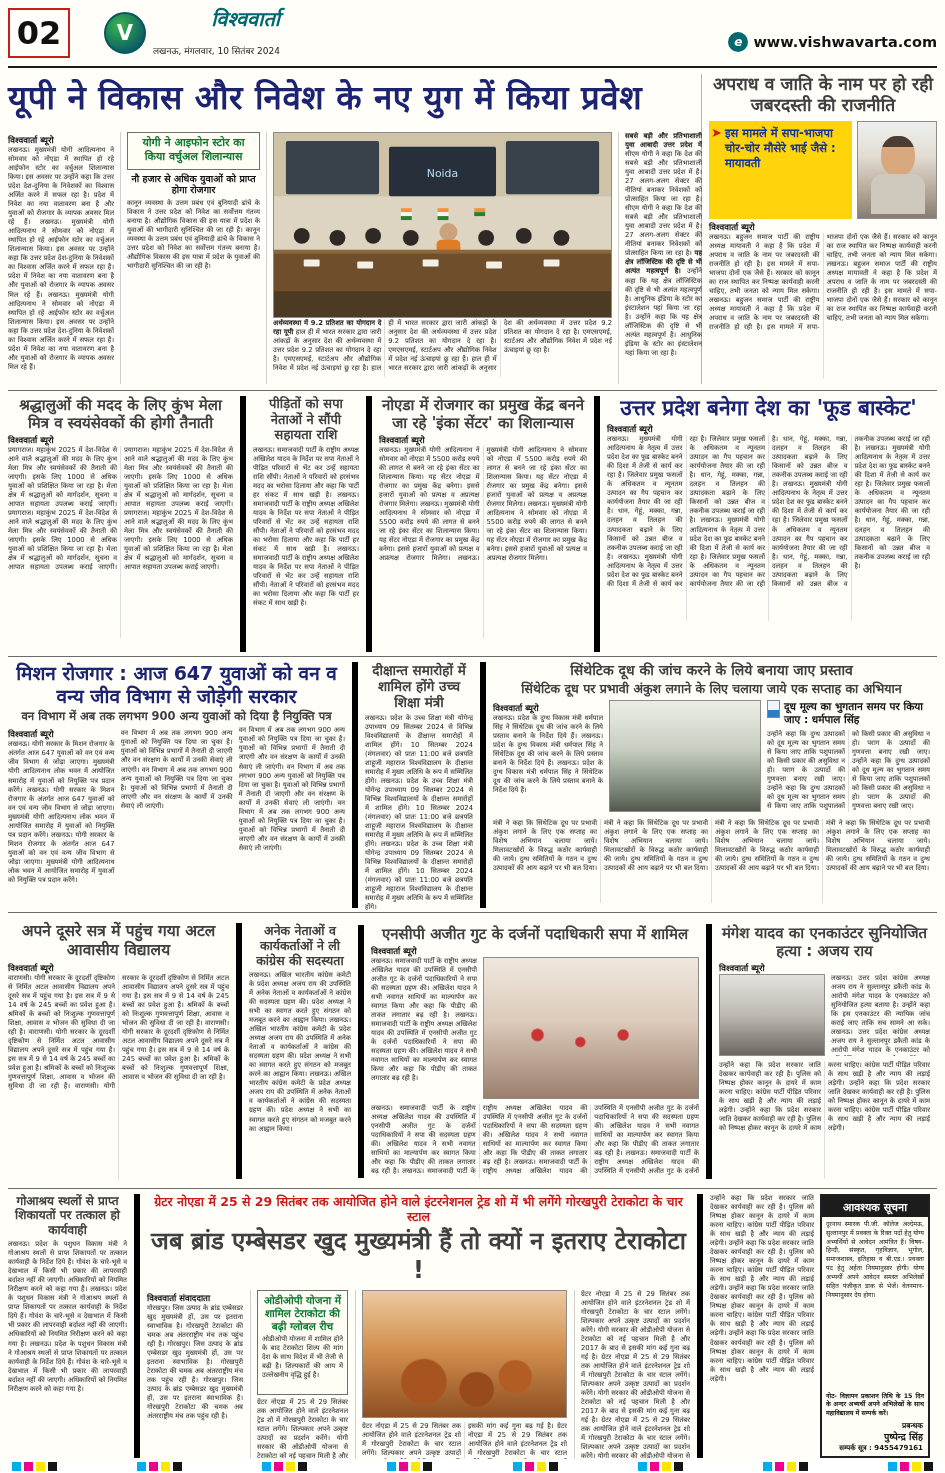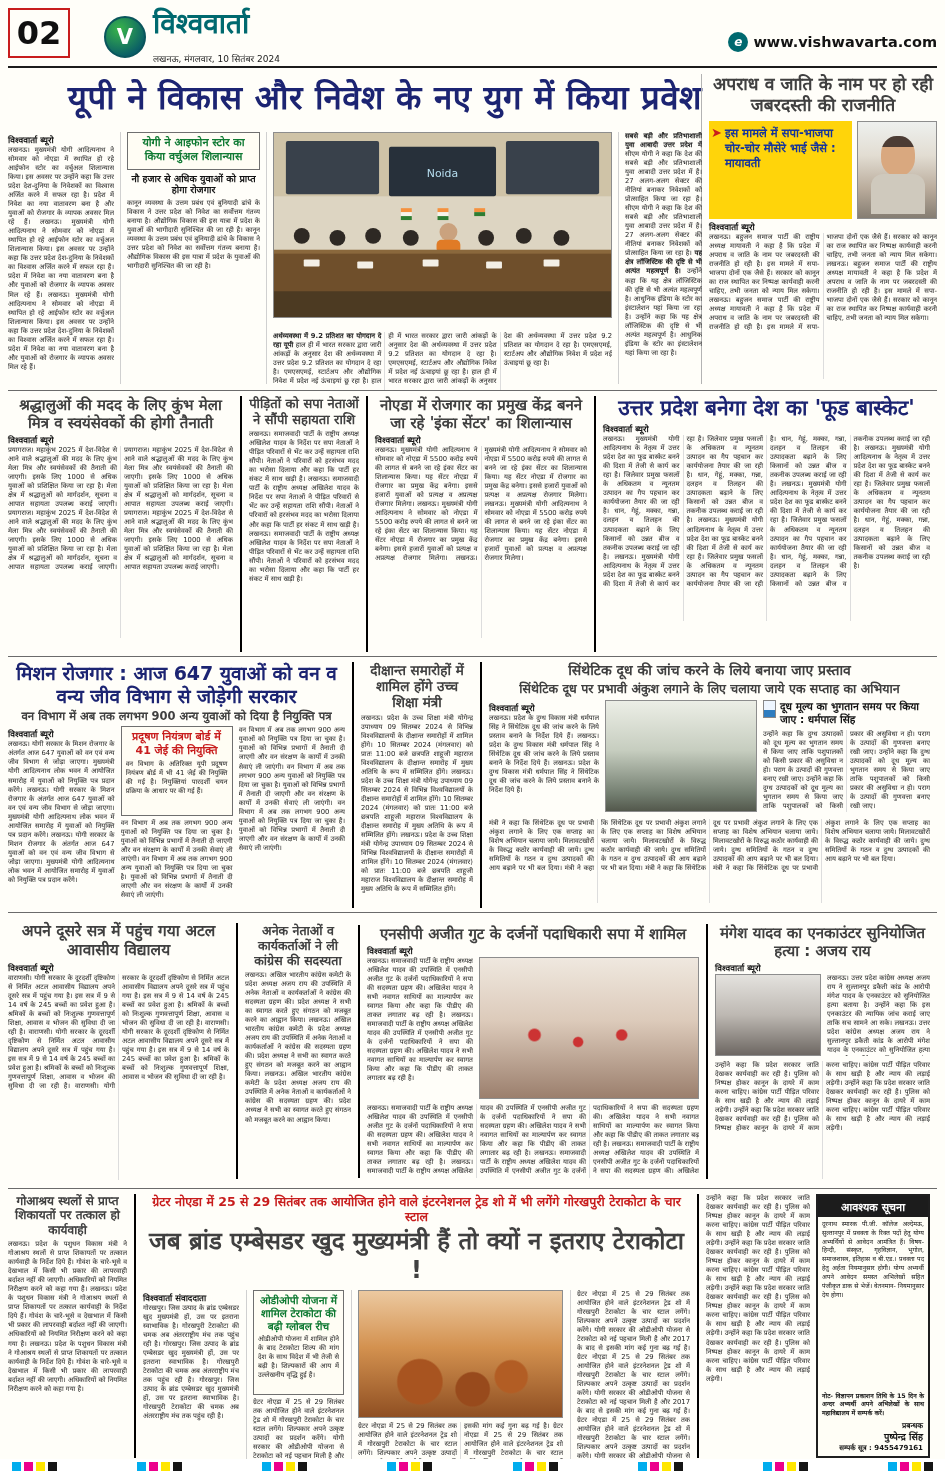--- a/index.html
+++ b/index.html
@@ -8,21 +8,21 @@
         font-family:"DejaVu Sans","Liberation Sans",sans-serif;color:#141414;overflow:hidden;}
 
   
   .masthead{position:absolute;left:8px;top:6px;width:929px;height:62px;border-bottom:2px solid #1c1c1c;}
   .pageno{position:absolute;left:0;top:2px;width:62px;height:50px;border:2px solid var(--red);
           display:flex;align-items:center;justify-content:center;font-size:32px;font-weight:bold;color:#101010;}
   .brand{position:absolute;left:96px;top:3px;display:flex;gap:7px;align-items:center;}
   .logo-circle{width:42px;height:42px;border-radius:50%;color:#fff;font-weight:bold;font-size:21px;
           display:flex;align-items:center;justify-content:center;border:2px solid #0a555c;
           background:radial-gradient(circle at 35% 30%,#39b54a,#0a5e66 75%);}
-  .paper-name{font-size:28px;font-weight:bold;color:var(--teal);line-height:1.05;}
+  .paper-name{font-size:20px;font-weight:bold;font-style:italic;color:var(--teal);line-height:1.05;text-align:right;}
   .edition{font-size:9px;color:#222;margin-top:14px;}
   .section-title{position:absolute;left:288px;top:5px;width:356px;text-align:center;font-size:27px;font-weight:bold;
           padding-bottom:9px;border-bottom:2px solid #2a2a2a;}
   .site{position:absolute;right:0;top:26px;display:flex;align-items:center;gap:5px;font-size:14.5px;font-weight:bold;}
   .site-mark{width:20px;height:20px;border-radius:50%;background:var(--teal);color:#fff;display:flex;
           align-items:center;justify-content:center;font-size:12px;font-style:italic;}
 
   
   .hl{font-weight:bold;text-align:center;line-height:1.2;color:#404040;}
   .navy{color:var(--navy);}
@@ -30,45 +30,45 @@
   .bt{font-size:6.8px;line-height:1.33;text-align:justify;color:#232323;overflow:hidden;}
   .c2{column-count:2;column-gap:7px;column-rule:1px solid #ddd;}
   .c3{column-count:3;column-gap:7px;column-rule:1px solid #ddd;}
   .c4{column-count:4;column-gap:7px;column-rule:1px solid #ddd;}
   .inset{border:1.2px solid #6f6f6f;padding:3px 4px;background:#fffdf4;}
   .inset-head{font-weight:bold;text-align:center;line-height:1.25;margin-bottom:2px;}
   .green{color:var(--green);} .redtx{color:var(--red);}
 
   
   .lead-hl{position:absolute;left:8px;top:74px;width:694px;font-size:33px;font-weight:bold;
-           color:var(--navy);text-align:right;letter-spacing:.5px;}
+           color:var(--navy);text-align:left;letter-spacing:.5px;}
   .lead-wrap{position:absolute;left:8px;top:132px;width:694px;height:252px;display:flex;gap:6px;}
   .lead-wrap>div+div{border-left:1px solid #d0d0d0;padding-left:6px;}
   .lc1{width:106px;}.lc2{width:140px;}.lc3{width:346px;}.lc4{flex:1;}
   .lead-photo{width:100%;height:186px;border:1px solid #8d8d8d;display:block;}
-  .lead-strip{margin-top:14px;height:58px;}
+  .lead-strip{margin-top:1px;height:58px;}
   .subh{font-weight:bold;text-align:center;font-size:9.5px;line-height:1.25;margin:3px 0;}
 
   
   .art-maya{position:absolute;left:701px;top:74px;width:236px;height:310px;border-left:1px solid #b3b3b3;padding-left:7px;}
   .maya-hl{font-size:17.5px;}
   .maya-row{display:flex;gap:5px;margin-top:5px;}
   .maya-sub{flex:1;background:var(--yellow);color:var(--blue);font-weight:bold;font-size:11.5px;line-height:1.3;
             padding:5px 3px 5px 2px;display:flex;gap:3px;align-items:flex-start;}
   .pointer-icon{color:var(--red);font-size:13px;line-height:1;}
   .maya-photo{width:80px;height:98px;border:1px solid #8d8d8d;flex:none;
       background:linear-gradient(180deg,#eef0ee 0%,#e2ddd2 35%,#b9ab9b 70%,#857d72 100%);position:relative;}
   .maya-photo .face{position:absolute;left:23px;top:14px;width:34px;height:40px;border-radius:45%;
       background:linear-gradient(180deg,#4c3c34 0 28%,#d9a87f 28%);}
   .maya-photo .shoulders{position:absolute;left:13px;top:52px;width:54px;height:40px;border-radius:12px 12px 0 0;
       background:#cfc9bd;}
 
   
   .row{position:absolute;display:flex;border-top:1px solid #6b6b6b;padding-top:5px;left:8px;width:929px;}
-  .cell{padding:0 7px;border-left:2px solid #000000;}
+  .cell{padding:0 7px;border-left:6px solid #000000;}
   .cell:first-child{border-left:none;padding-left:0;}
   .r2{top:390px;height:262px;}
   .r3{top:656px;height:252px;}
   .r4{top:912px;height:272px;align-items:center;}
   .r5{top:1188px;height:270px;}
 
   .photo{border:1px solid #8d8d8d;}
   .milk-photo{width:152px;height:112px;flex:none;
       background:linear-gradient(180deg,#eceee6 0%,#c6cdbf 45%,#727d6f 85%,#53584c 100%);}
   .ncp-photo{flex:1;height:142px;
@@ -238,24 +238,20 @@
   <section class="row r3">
     <article class="cell" style="width:344px">
       <div class="hl navy" style="font-size:19px">मिशन रोजगार : आज 647 युवाओं को वन व वन्य जीव विभाग से जोड़ेगी सरकार</div>
       <div class="hl" style="font-size:11.5px;margin-top:2px">वन विभाग में अब तक लगभग 900 अन्य युवाओं को दिया है नियुक्ति पत्र</div>
       <div style="display:flex;gap:6px;margin-top:3px">
         <div style="flex:1">
           <div class="by">विश्ववार्ता ब्यूरो</div>
           <div class="bt" style="height:172px">लखनऊ। योगी सरकार के मिशन रोजगार के अंतर्गत आज 647 युवाओं को वन एवं वन्य जीव विभाग से जोड़ा जाएगा। मुख्यमंत्री योगी आदित्यनाथ लोक भवन में आयोजित समारोह में युवाओं को नियुक्ति पत्र प्रदान करेंगे। लखनऊ। योगी सरकार के मिशन रोजगार के अंतर्गत आज 647 युवाओं को वन एवं वन्य जीव विभाग से जोड़ा जाएगा। मुख्यमंत्री योगी आदित्यनाथ लोक भवन में आयोजित समारोह में युवाओं को नियुक्ति पत्र प्रदान करेंगे। लखनऊ। योगी सरकार के मिशन रोजगार के अंतर्गत आज 647 युवाओं को वन एवं वन्य जीव विभाग से जोड़ा जाएगा। मुख्यमंत्री योगी आदित्यनाथ लोक भवन में आयोजित समारोह में युवाओं को नियुक्ति पत्र प्रदान करेंगे।</div>
         </div>
         <div style="width:112px">
-          <div class="inset">
-            <div class="inset-head redtx" style="font-size:11px">प्रदूषण नियंत्रण बोर्ड में 41 जेई की नियुक्ति</div>
-            <div class="bt" style="height:52px">वन विभाग के अतिरिक्त यूपी प्रदूषण नियंत्रण बोर्ड में भी 41 जेई की नियुक्ति की गई है। नियुक्तियां पारदर्शी चयन प्रक्रिया के आधार पर की गई हैं।</div>
-          </div>
           <div class="bt" style="height:92px;margin-top:3px">वन विभाग में अब तक लगभग 900 अन्य युवाओं को नियुक्ति पत्र दिया जा चुका है। युवाओं को विभिन्न प्रभागों में तैनाती दी जाएगी और वन संरक्षण के कार्यों में उनकी सेवाएं ली जाएंगी। वन विभाग में अब तक लगभग 900 अन्य युवाओं को नियुक्ति पत्र दिया जा चुका है। युवाओं को विभिन्न प्रभागों में तैनाती दी जाएगी और वन संरक्षण के कार्यों में उनकी सेवाएं ली जाएंगी।</div>
         </div>
         <div style="flex:1">
           <div class="bt" style="height:185px">वन विभाग में अब तक लगभग 900 अन्य युवाओं को नियुक्ति पत्र दिया जा चुका है। युवाओं को विभिन्न प्रभागों में तैनाती दी जाएगी और वन संरक्षण के कार्यों में उनकी सेवाएं ली जाएंगी। वन विभाग में अब तक लगभग 900 अन्य युवाओं को नियुक्ति पत्र दिया जा चुका है। युवाओं को विभिन्न प्रभागों में तैनाती दी जाएगी और वन संरक्षण के कार्यों में उनकी सेवाएं ली जाएंगी। वन विभाग में अब तक लगभग 900 अन्य युवाओं को नियुक्ति पत्र दिया जा चुका है। युवाओं को विभिन्न प्रभागों में तैनाती दी जाएगी और वन संरक्षण के कार्यों में उनकी सेवाएं ली जाएंगी।</div>
         </div>
       </div>
     </article>
     <article class="cell" style="width:128px">
       <div class="hl" style="font-size:13.5px">दीक्षान्त समारोहों में शामिल होंगे उच्च शिक्षा मंत्री</div>
       <div class="bt" style="height:200px;margin-top:3px">लखनऊ। प्रदेश के उच्च शिक्षा मंत्री योगेन्द्र उपाध्याय 09 सितम्बर 2024 से विभिन्न विश्वविद्यालयों के दीक्षान्त समारोहों में शामिल होंगे। 10 सितम्बर 2024 (मंगलवार) को प्रातः 11:00 बजे छत्रपति शाहूजी महाराज विश्वविद्यालय के दीक्षान्त समारोह में मुख्य अतिथि के रूप में सम्मिलित होंगे। लखनऊ। प्रदेश के उच्च शिक्षा मंत्री योगेन्द्र उपाध्याय 09 सितम्बर 2024 से विभिन्न विश्वविद्यालयों के दीक्षान्त समारोहों में शामिल होंगे। 10 सितम्बर 2024 (मंगलवार) को प्रातः 11:00 बजे छत्रपति शाहूजी महाराज विश्वविद्यालय के दीक्षान्त समारोह में मुख्य अतिथि के रूप में सम्मिलित होंगे। लखनऊ। प्रदेश के उच्च शिक्षा मंत्री योगेन्द्र उपाध्याय 09 सितम्बर 2024 से विभिन्न विश्वविद्यालयों के दीक्षान्त समारोहों में शामिल होंगे। 10 सितम्बर 2024 (मंगलवार) को प्रातः 11:00 बजे छत्रपति शाहूजी महाराज विश्वविद्यालय के दीक्षान्त समारोह में मुख्य अतिथि के रूप में सम्मिलित होंगे।</div>

